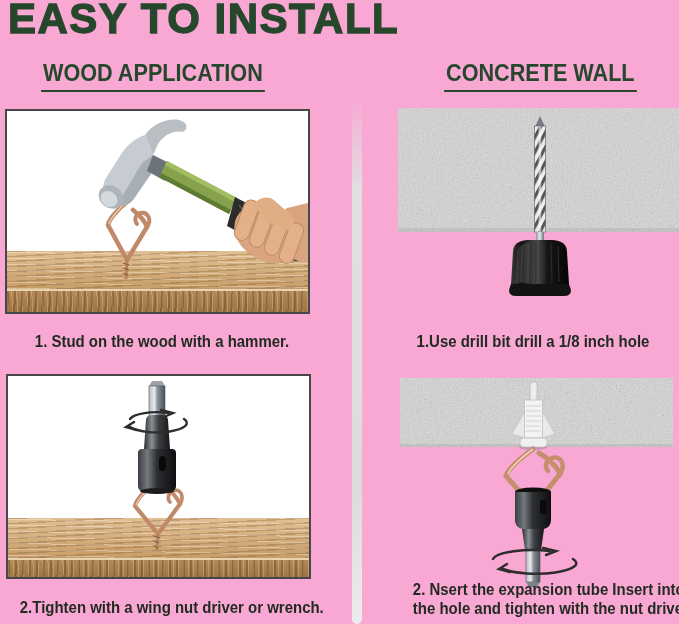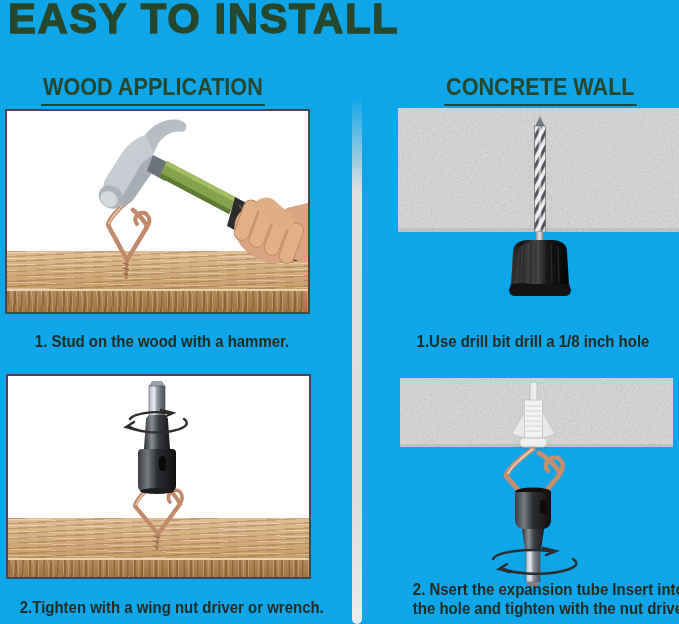--- a/index.html
+++ b/index.html
@@ -1,20 +1,20 @@
 <!DOCTYPE html>
 <html><head>
 <meta charset="utf-8">
 <style>
   html,body{margin:0;padding:0;background:#fff;}
-  .stage{position:relative;width:679px;height:624px;background:#0ea5e9;overflow:hidden;
+  .stage{position:relative;width:679px;height:624px;background:#f9a8d4;overflow:hidden;
          font-family:"Liberation Sans","DejaVu Sans",sans-serif;}
   .title{position:absolute;left:8px;top:-2px;font-size:42px;font-weight:bold;line-height:1;
          color:#27472d;-webkit-text-stroke:1.3px #27472d;letter-spacing:1.5px;white-space:nowrap;}
-  .col-header{position:absolute;top:74px;text-align:center;color:#27472d;
+  .col-header{position:absolute;top:60px;text-align:center;color:#27472d;
               font-size:23px;font-weight:bold;white-space:nowrap;}
   .col-header .u{display:inline-block;border-bottom:2.5px solid #27472d;padding:0 2px 3px;
                  transform:scaleX(0.94);transform-origin:center;}
   #header-wood{left:0;width:306px;}
   #header-concrete{left:390px;width:300px;}
   .divider{position:absolute;left:352px;top:96px;width:10px;height:528px;border-radius:5px;
            background:linear-gradient(to bottom,rgba(227,227,227,0),#e0e0e0 18%,#dcdcdc 75%,#ececec);}
   .panel{position:absolute;background:#fff;border:2px solid #474747;box-sizing:border-box;}
   #panel-w1{left:5px;top:109px;width:305px;height:205px;}
   #panel-w2{left:6px;top:374px;width:305px;height:205px;}

